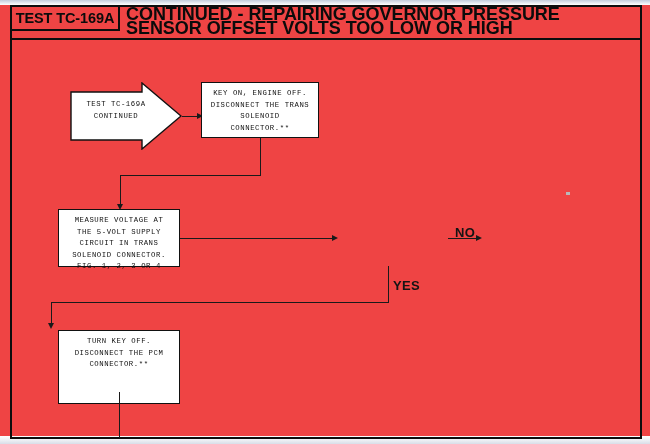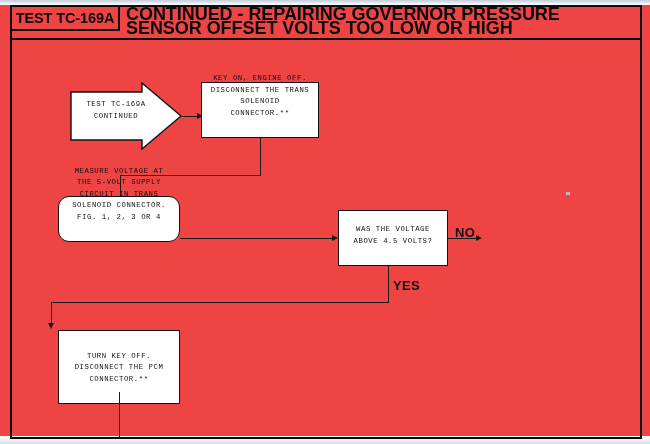--- a/index.html
+++ b/index.html
@@ -93,29 +93,29 @@
     letter-spacing: -0.05px;
   }
 
   
   .node {
     position: absolute;
     box-sizing: border-box;
     border: 1.3px solid #111111;
     background: #ffffff;
     display: flex;
-    align-items: flex-end;
+    align-items: flex-start;
     justify-content: center;
     text-align: center;
     font-family: "Liberation Mono", "DejaVu Sans Mono", monospace;
     font-size: 7.3px;
     line-height: 11.5px;
     letter-spacing: 0.55px;
     color: #101010;
-    padding: 18px 4px;
+    padding: 5px 4px;
   }
   .node .txt { width: 100%; }
 
   
   .start-shape {
     position: absolute;
     left: 70px; top: 82px;
     width: 112px; height: 68px;
   }
   .start-shape svg { display: block; }
@@ -212,35 +212,31 @@
 DISCONNECT THE TRANS
 SOLENOID
 CONNECTOR.**</div>
   </div>
 
   <div class="ln-v" style="left:260px; top:138px; height:38px;"></div>
   <div class="ln-h" style="left:120px; top:175px; width:141px;"></div>
   <div class="ln-v" style="left:120px; top:175px; height:32px;"></div>
   <div class="arrowhead-d" style="left:116.5px; top:204px;"></div>
 
-  <div class="node" style="left:58px; top:196px; width:122px; height:46px;border-radius:11px;">
+  <div class="node" style="left:58px; top:209px; width:122px; height:58px;">
     <div class="txt" style="white-space:pre-line;">MEASURE VOLTAGE AT
 THE 5-VOLT SUPPLY
 CIRCUIT IN TRANS
 SOLENOID CONNECTOR.
 FIG. 1, 2, 3 OR 4</div>
   </div>
 
   <div class="ln-h" style="left:180px; top:238px; width:155px;"></div>
   <div class="arrowhead-r" style="left:332px; top:234.5px;"></div>
 
-  <div class="node" style="left:338px; top:210px; width:110px; height:56px;">
-    <div class="txt" style="white-space:pre-line;">WAS THE VOLTAGE
-ABOVE 4.5 VOLTS?</div>
-  </div>
 
   <div class="ln-h" style="left:448px; top:238px; width:32px;"></div>
   <div class="arrowhead-r" style="left:476px; top:234.5px;"></div>
   <div class="edge-label" style="left:455px; top:225px;">NO</div>
 
 
   <div class="ln-v" style="left:388px; top:266px; height:37px;"></div>
   <div class="ln-h" style="left:51px; top:302px; width:338px;"></div>
   <div class="ln-v" style="left:51px; top:302px; height:24px;"></div>
   <div class="arrowhead-d" style="left:47.5px; top:323px;"></div>

